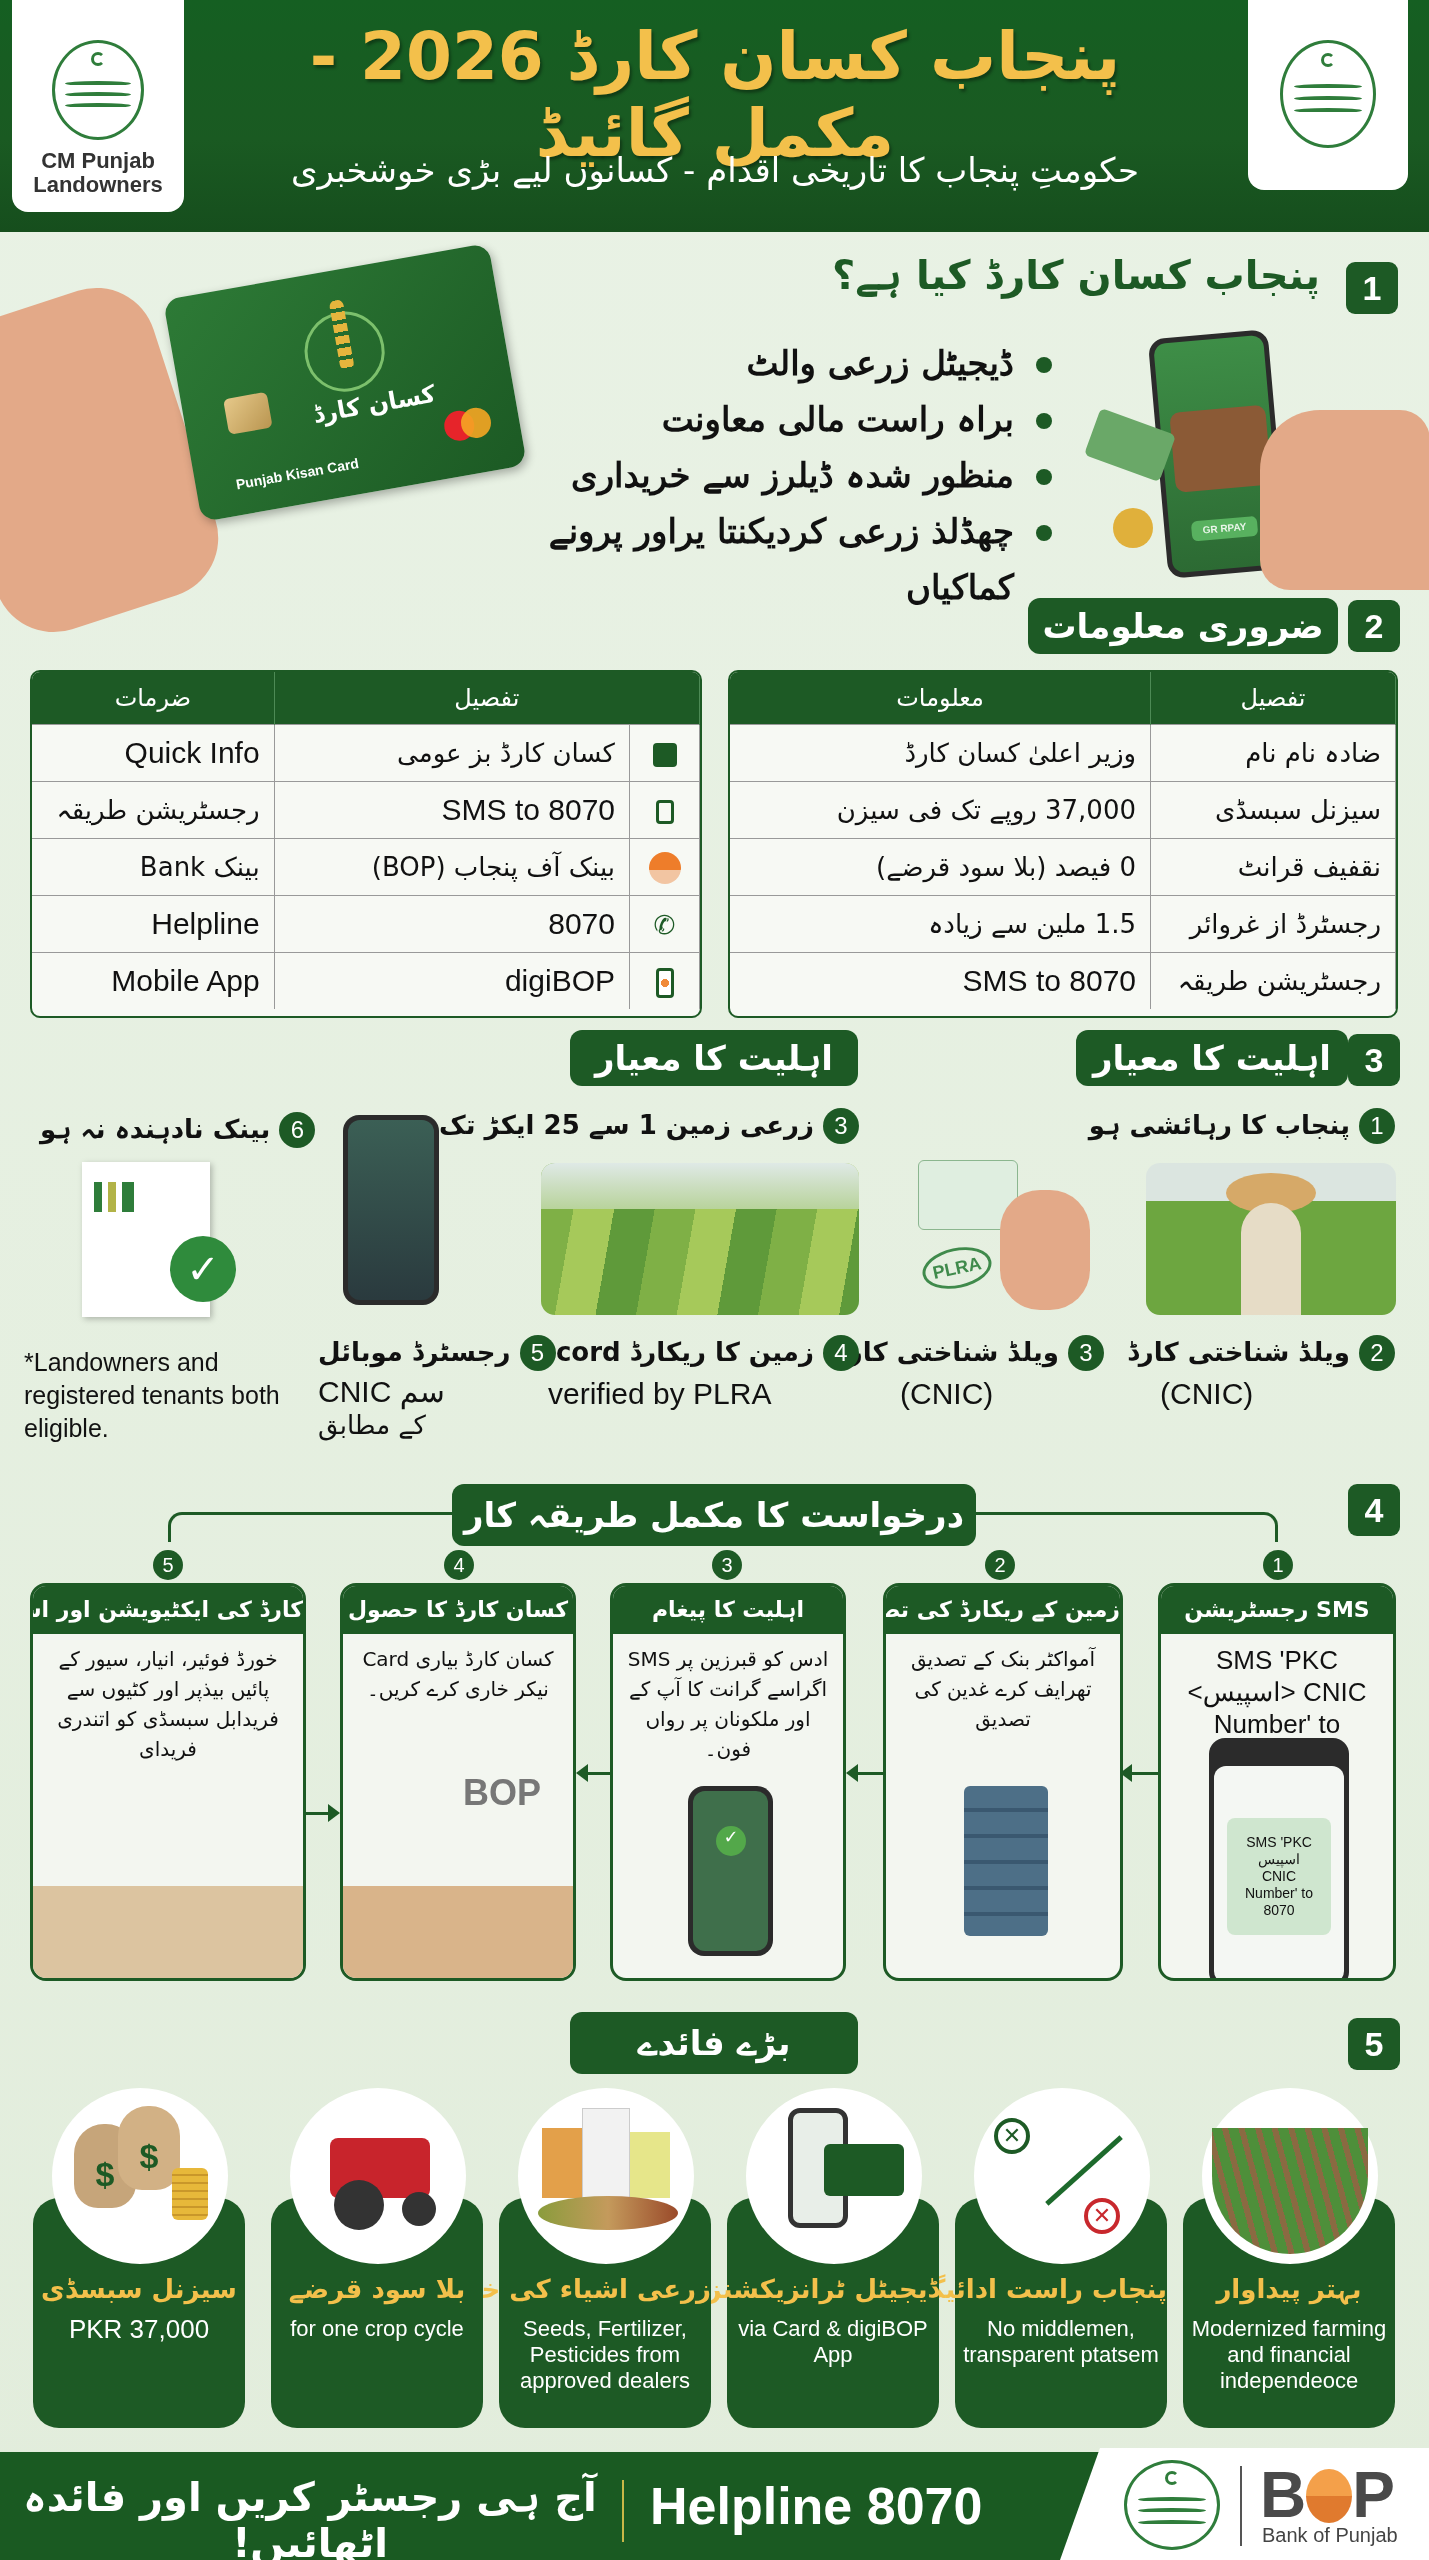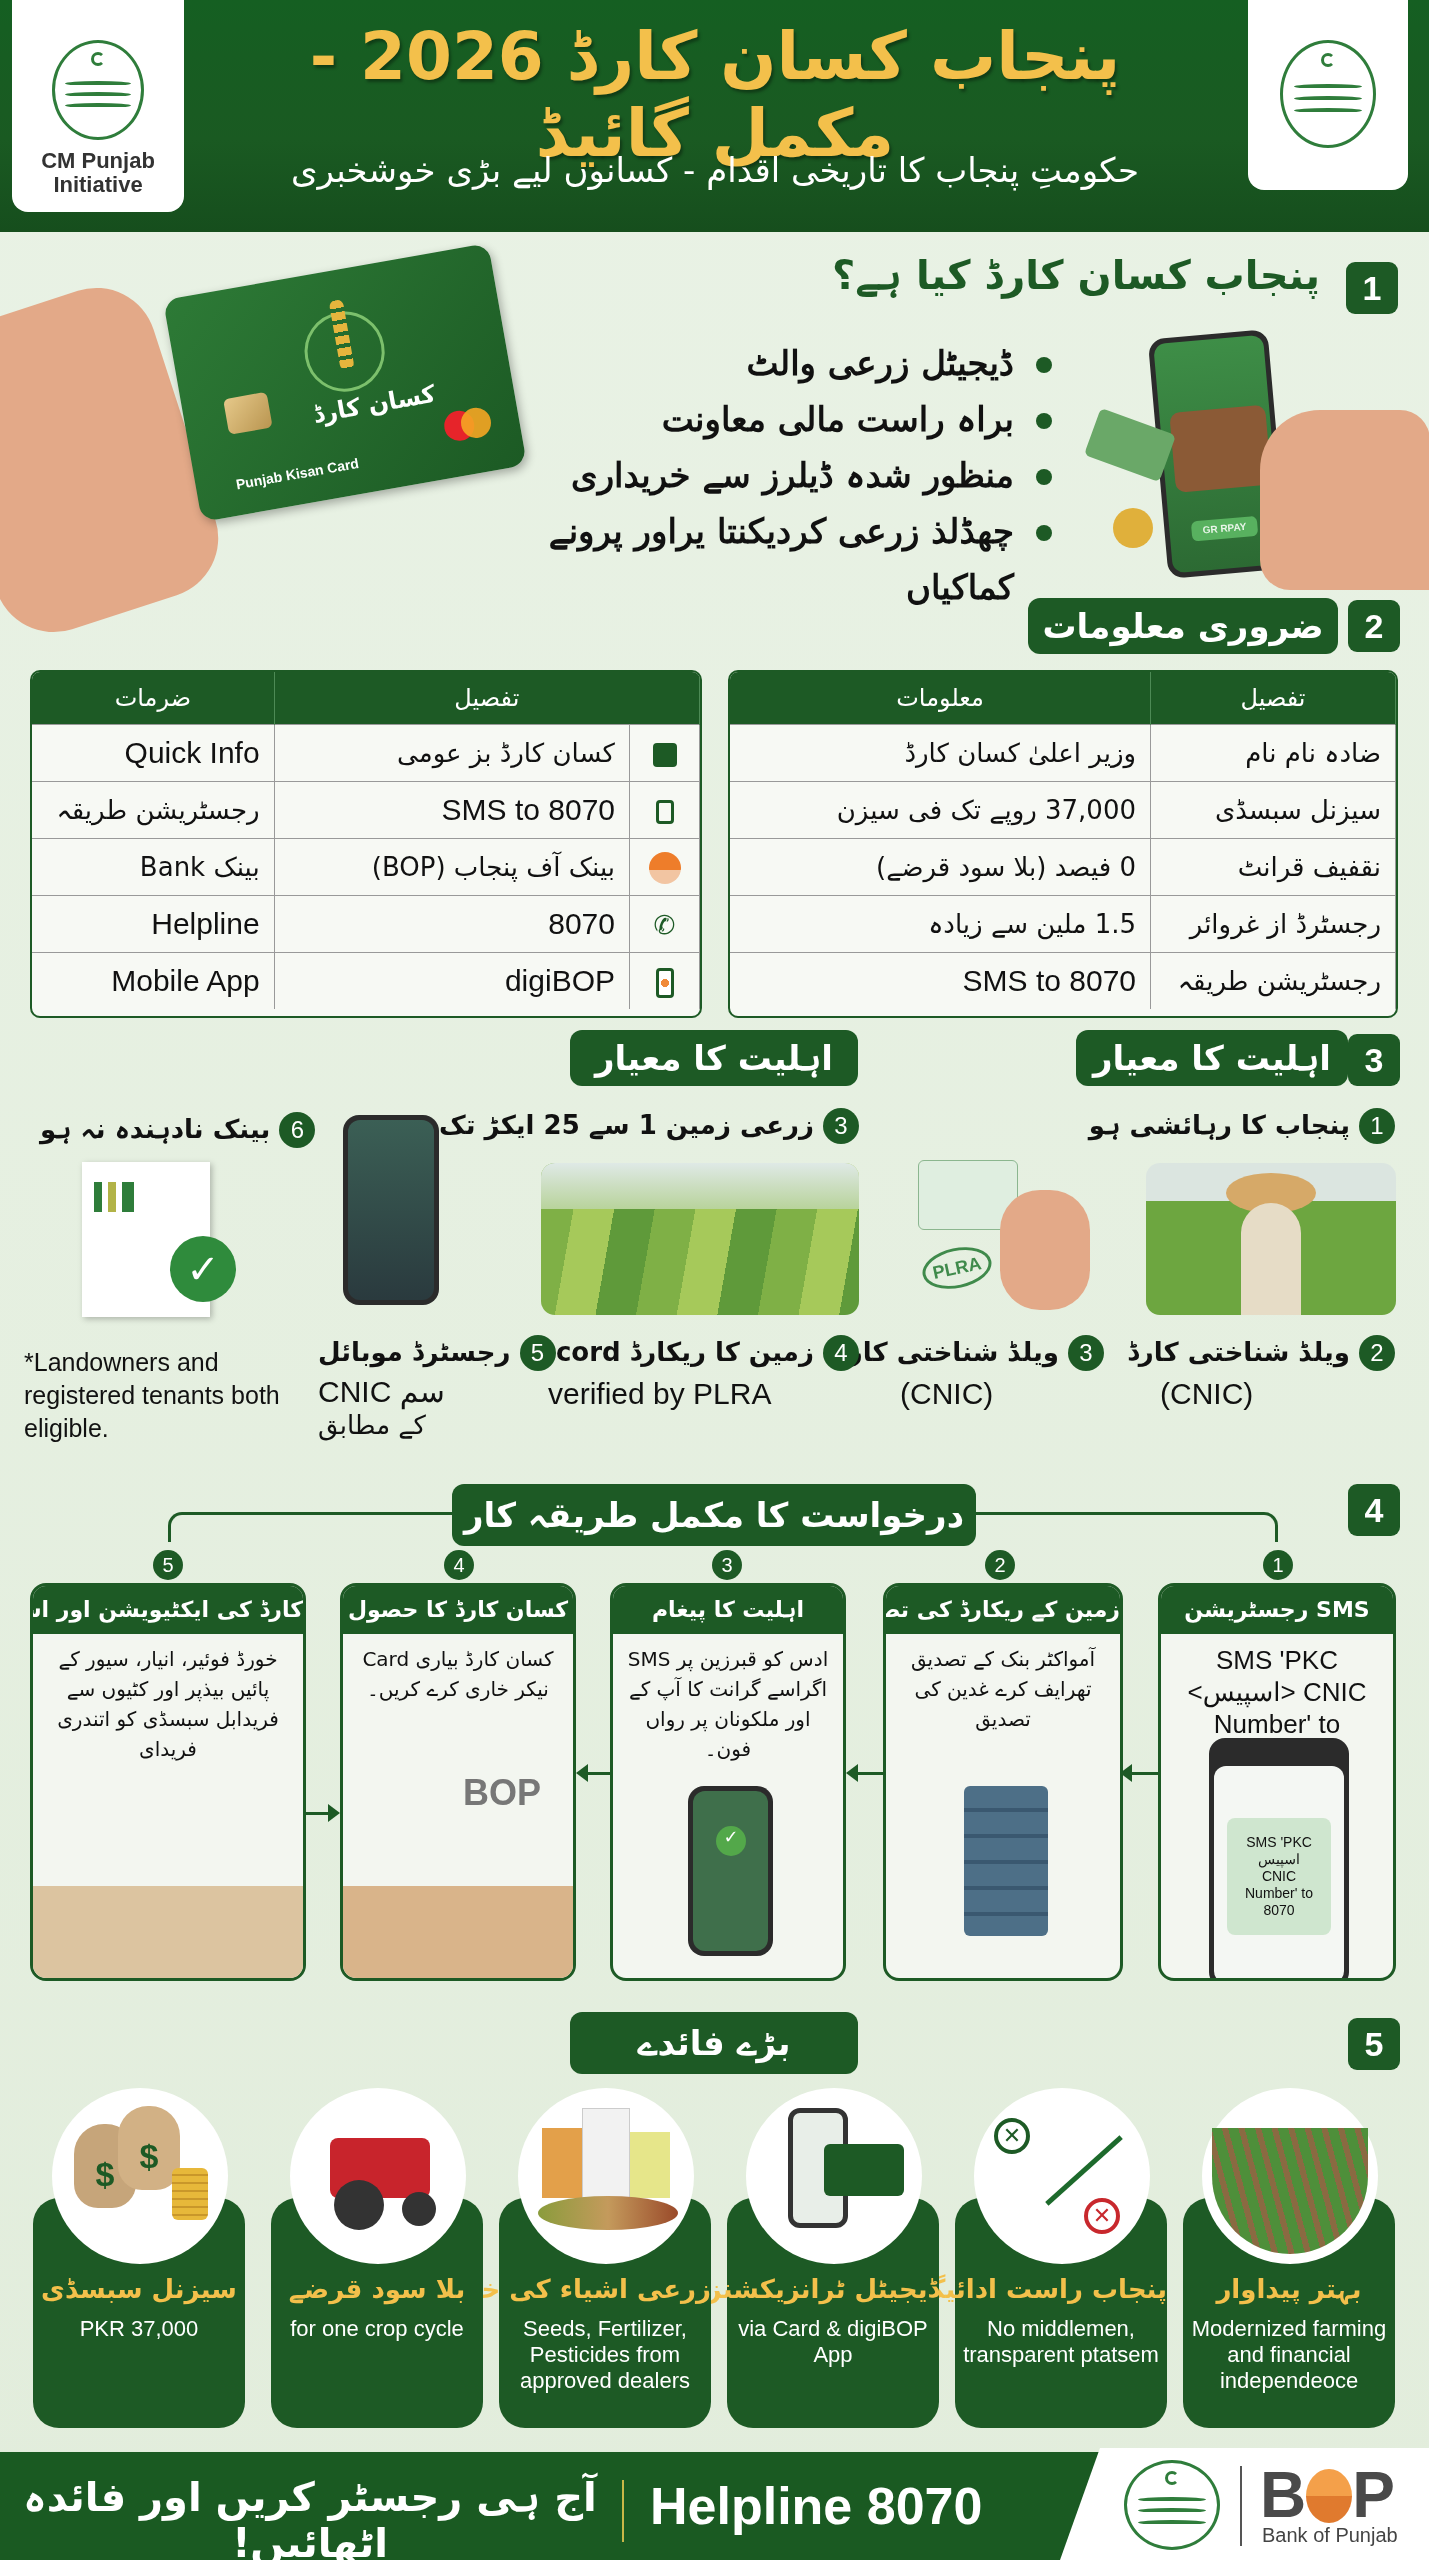--- a/index.html
+++ b/index.html
@@ -89,21 +89,21 @@
 
   <div class="header">
     <div class="logo-box logo-left">
       <div class="emblem" style="left:40px;top:40px;width:92px;height:100px">
         <div class="moon"></div>
         <div class="wave" style="top:40%"></div>
           <div class="wave" style="top:52%"></div>
           <div class="wave" style="top:64%"></div>
       </div>
       <div class="logo-caption" style="top:148px">CM Punjab</div>
-      <div class="logo-caption" style="top:172px">Initiative</div>
+      <div class="logo-caption" style="top:172px">Landowners</div>
     </div>
     <div class="title">پنجاب کسان کارڈ 2026 - مکمل گائیڈ</div>
     <div class="subtitle">حکومتِ پنجاب کا تاریخی اقدام - کسانوں لیے بڑی خوشخبری</div>
     <div class="logo-box logo-right">
       <div class="emblem" style="left:32px;top:40px;width:96px;height:108px">
         <div class="moon"></div>
         <div class="wave" style="top:40%"></div>
           <div class="wave" style="top:52%"></div>
           <div class="wave" style="top:64%"></div>
       </div>
@@ -329,21 +329,21 @@
   <div class="ben" style="left:499px">
     <div class="ben-title">زرعی اشیاء کی خریداری</div>
     <div class="ben-desc">Seeds, Fertilizer, Pesticides from approved dealers</div>
   </div>
   <div class="ben" style="left:271px">
     <div class="ben-title">بلا سود قرضے</div>
     <div class="ben-desc">for one crop cycle</div>
   </div>
   <div class="ben" style="left:33px">
     <div class="ben-title">سیزنل سبسڈی</div>
-    <div class="ben-desc" style="font-size:22px">PKR 37,000</div>
+    <div class="ben-desc" style="font-size:26px">PKR 37,000</div>
   </div>
 
   <div class="ben-circle" style="left:1202px">
       <div style="position:absolute;left:10px;top:40px;width:156px;height:126px;border-radius:0 0 78px 78px;background:repeating-linear-gradient(75deg,#4e8f3a 0 10px,#8a6a42 10px 16px)"></div>
     </div>
   <div class="ben-circle" style="left:974px">
     <div style="position:absolute;left:20px;top:30px;width:36px;height:36px;border:4px solid #1d5a25;border-radius:50%;text-align:center;font:bold 22px 'DejaVu Sans',sans-serif;color:#1d5a25;line-height:28px">✕</div>
     <div style="position:absolute;left:110px;top:110px;width:36px;height:36px;border:4px solid #c8282d;border-radius:50%;text-align:center;font:bold 22px 'DejaVu Sans',sans-serif;color:#c8282d;line-height:28px">✕</div>
     <div style="position:absolute;left:60px;top:80px;width:100px;height:5px;background:#1d6a2c;transform:rotate(-42deg)"></div>
   </div>

